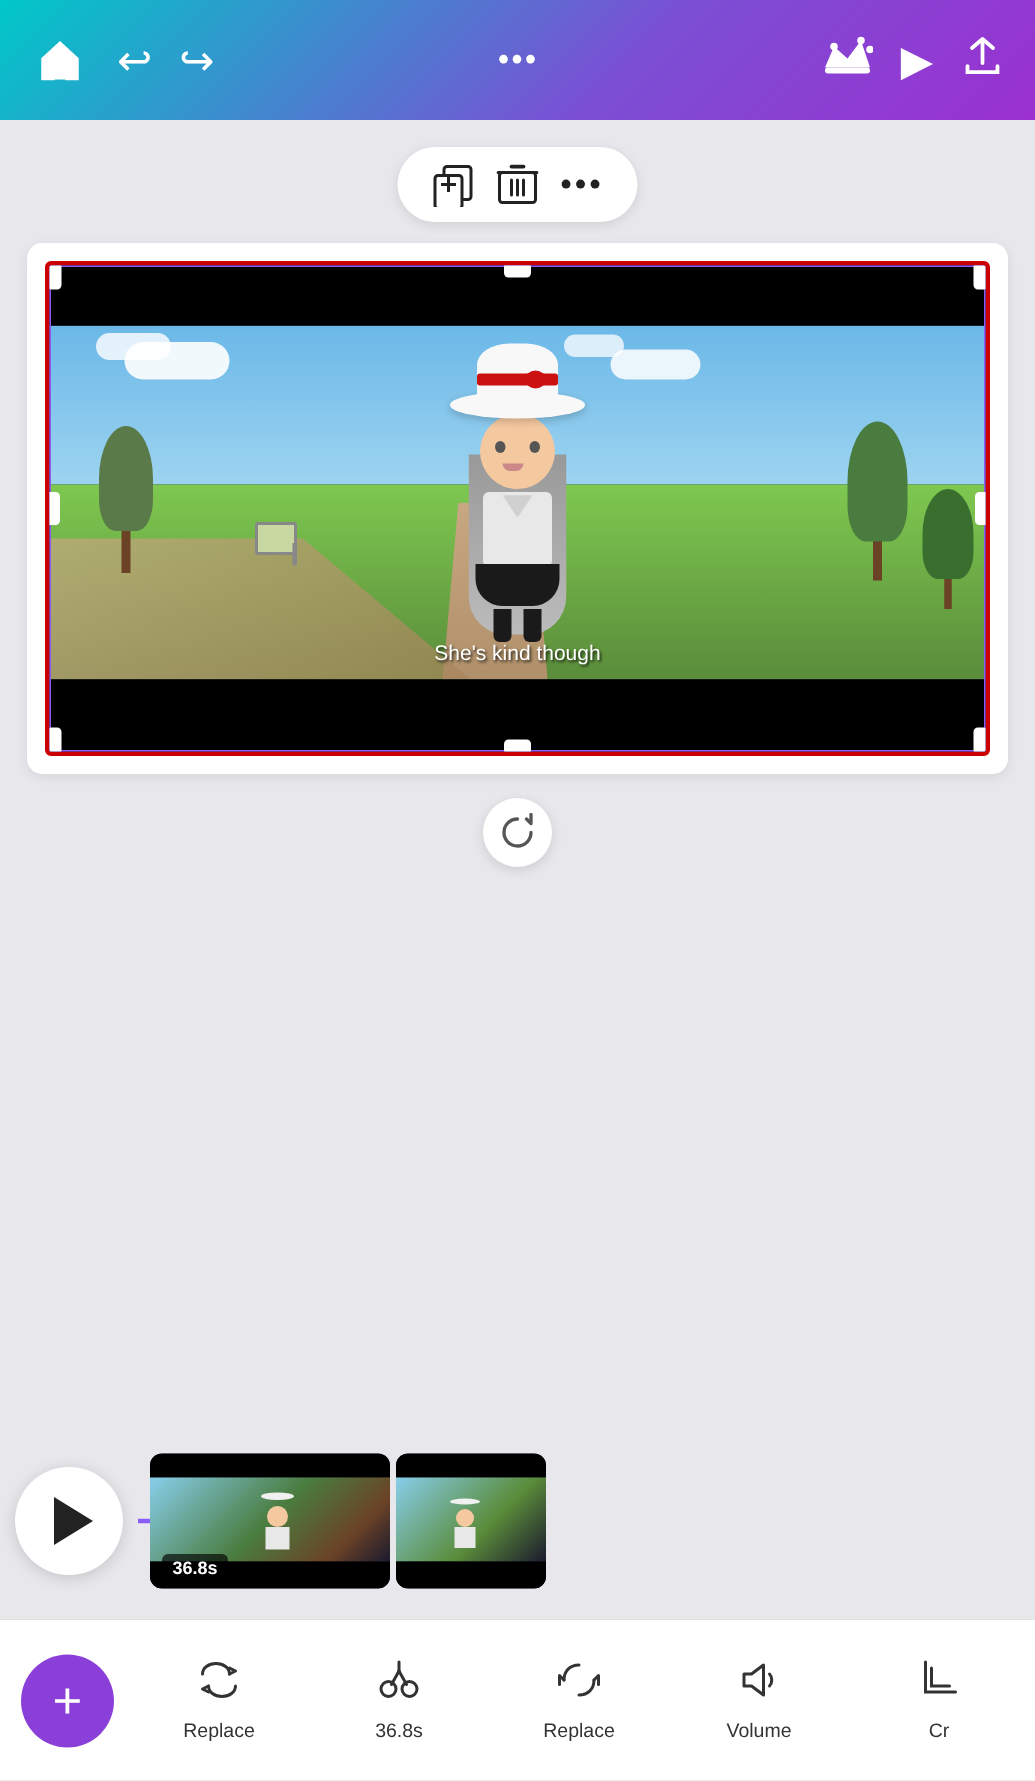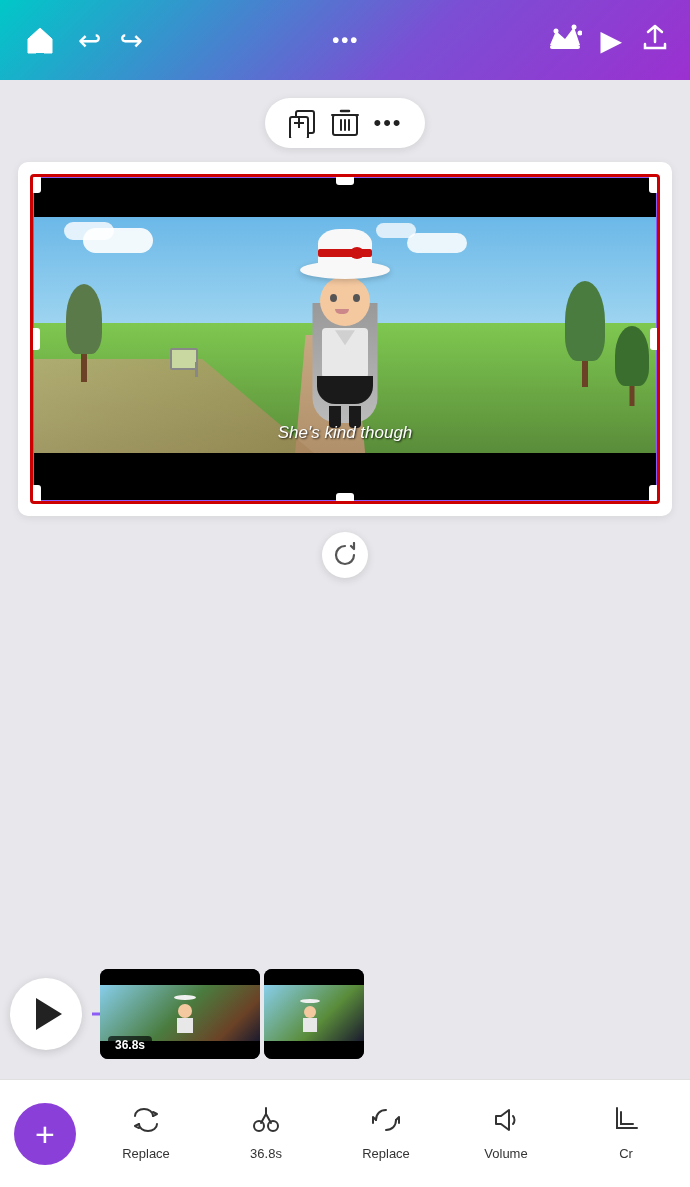--- a/index.html
+++ b/index.html
@@ -201,22 +201,21 @@
       flex-direction: column;
       align-items: center;
     }
     
     .subtitle {
       position: absolute;
       bottom: 58px;
       left: 50%;
       transform: translateX(-50%);
       color: white;
-      font-size: 17px;
-      font-style: italic;
+      font-size: 14px;
       white-space: nowrap;
       z-index: 6;
       text-shadow: 1px 1px 2px rgba(0,0,0,0.8);
     }
 
     
     .rotate-btn-area {
       display: flex;
       justify-content: center;
       padding: 16px 0 10px 0;

